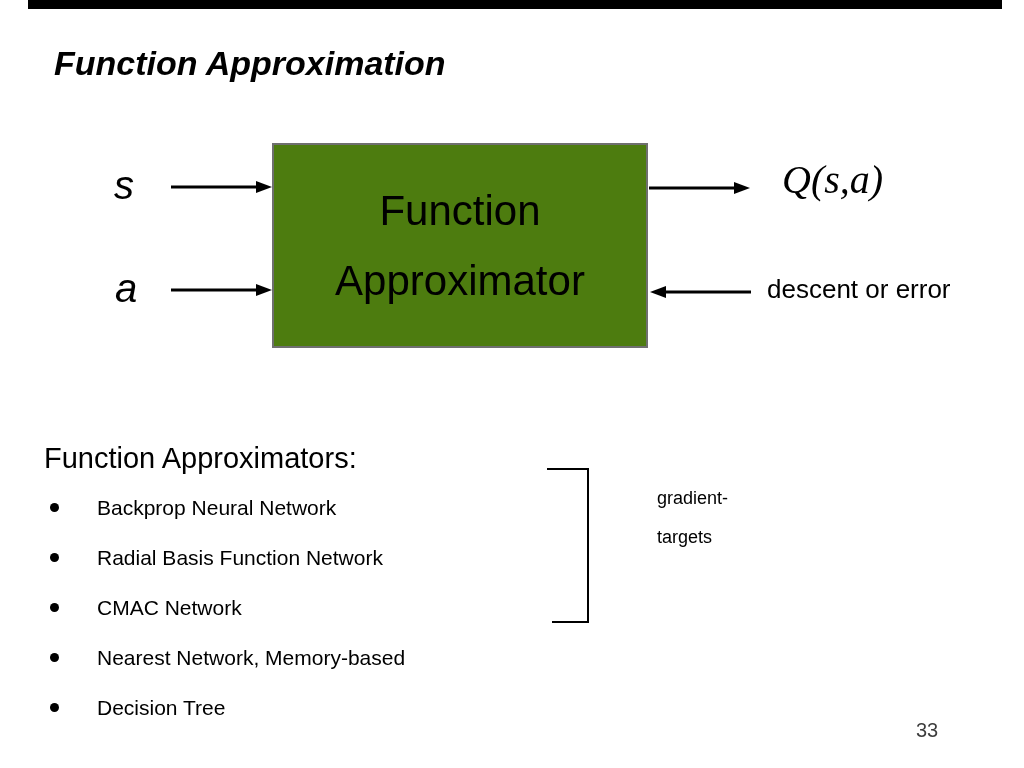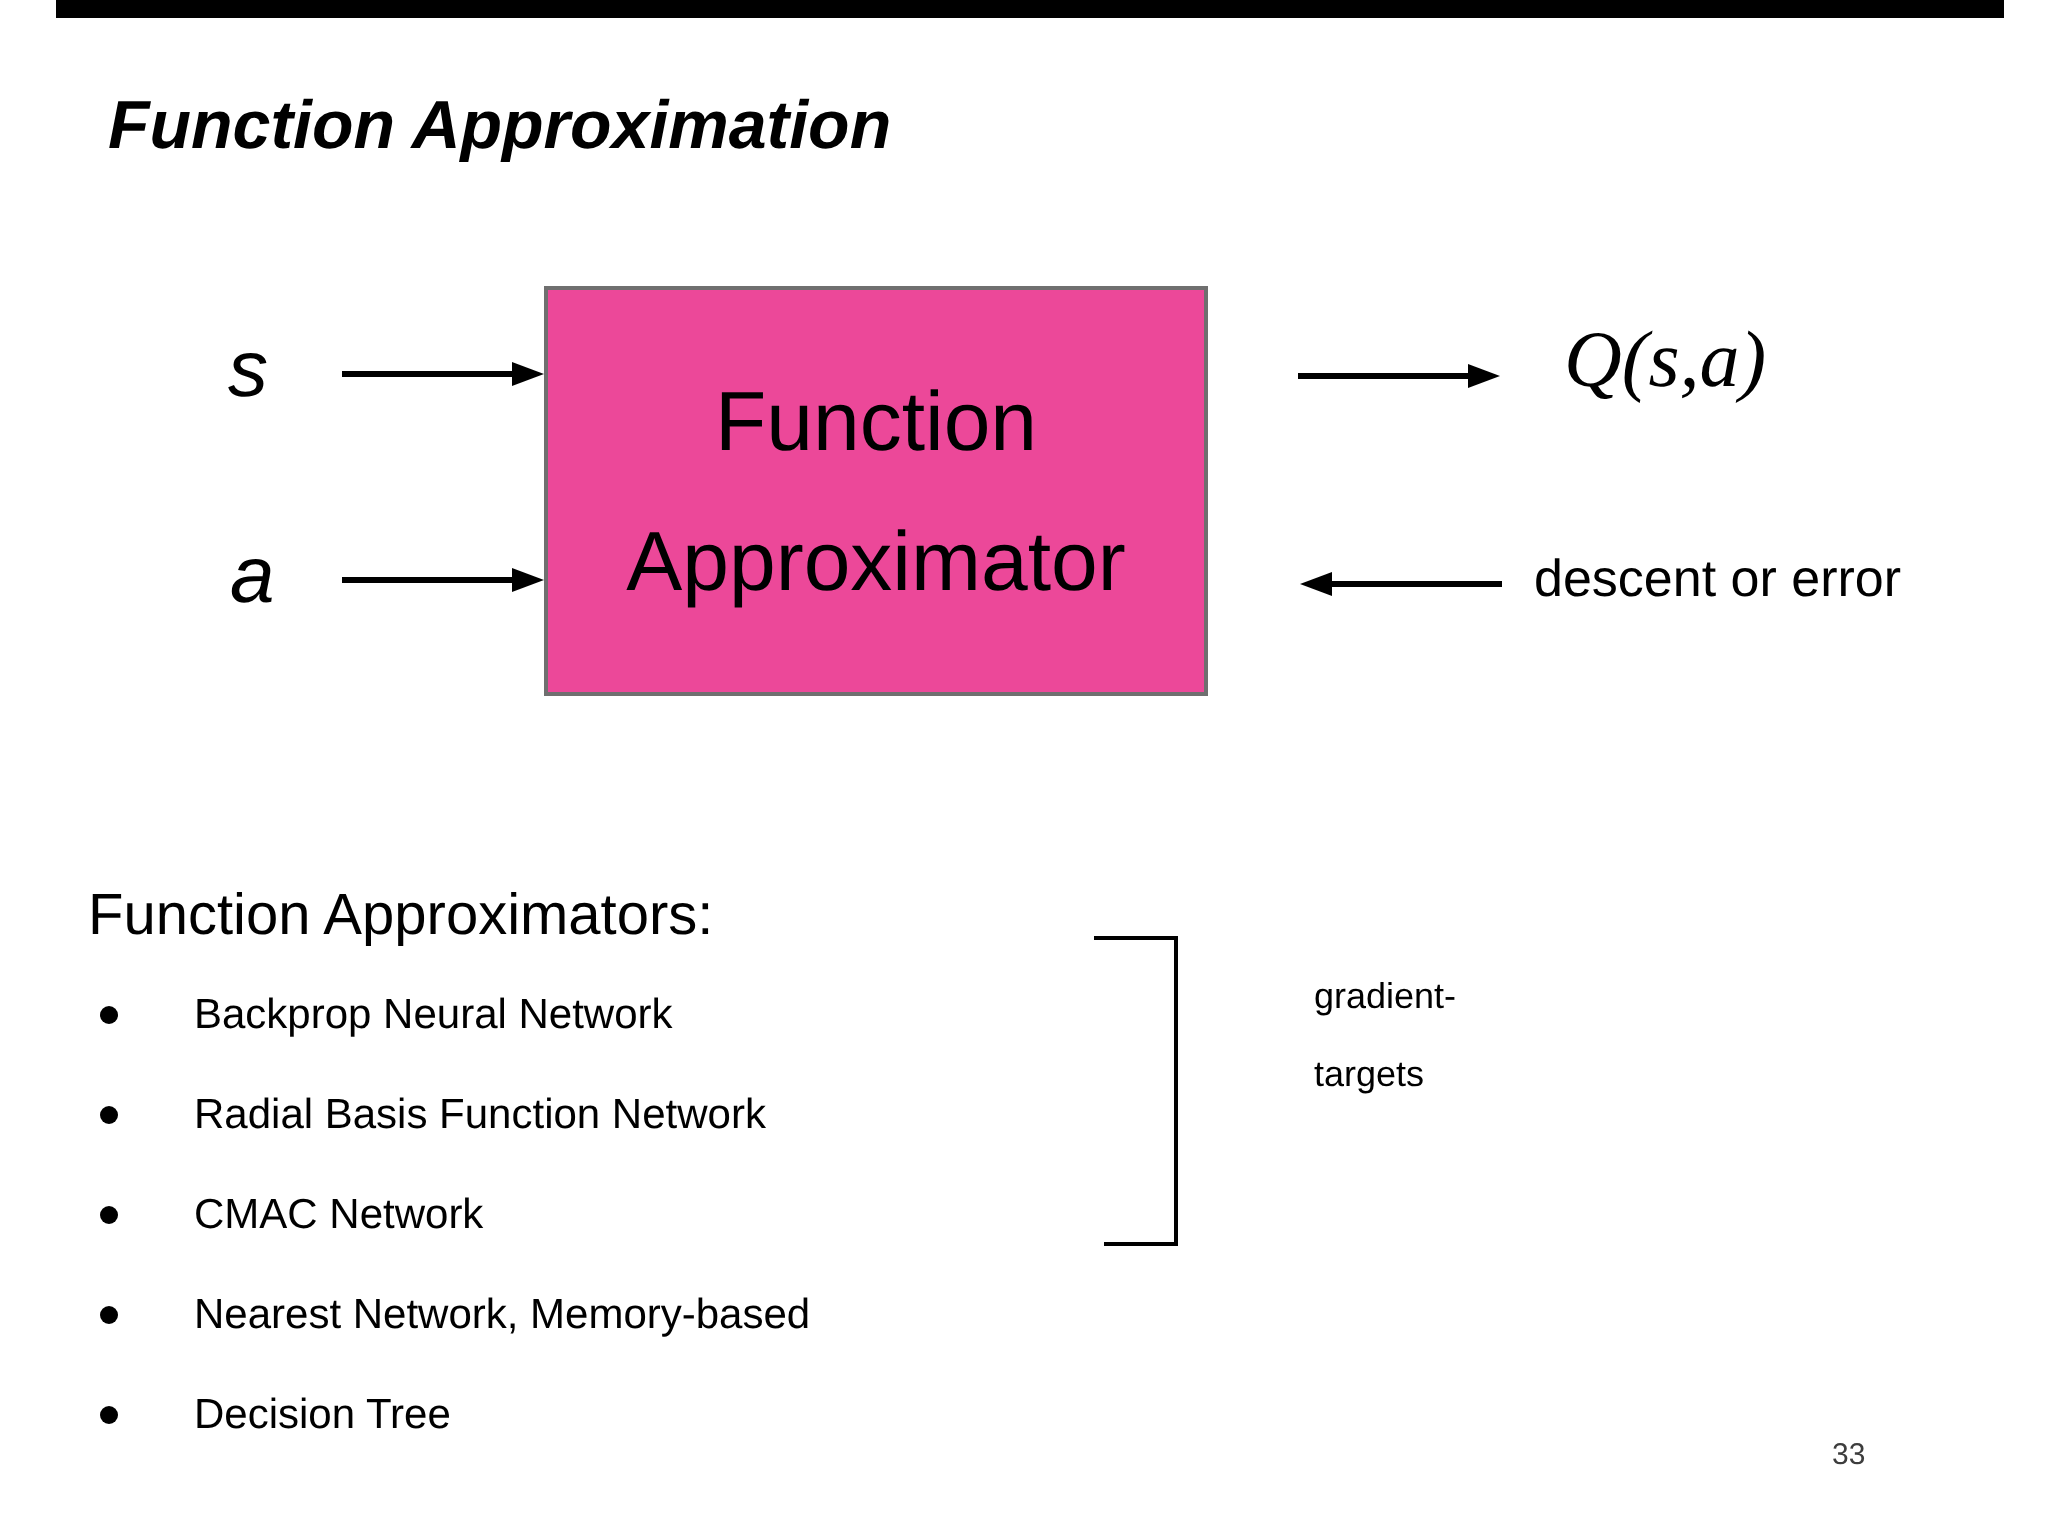--- a/index.html
+++ b/index.html
@@ -31,24 +31,24 @@
     font-size: 34px;
     font-weight: bold;
     letter-spacing: 0px;
     white-space: nowrap;
     font-style: italic;
   }
   .fa-box {
     position: absolute;
     left: 272px;
     top: 143px;
-    width: 332px;
+    width: 376px;
     height: 205px;
     border: 2px solid #6f6f6f;
-    background: #ec4899;
+    background: #4d7c0f;
     box-sizing: border-box;
     display: flex;
     flex-direction: column;
     justify-content: center;
     align-items: center;
   }
   .fa-box .box-line {
     font-size: 42px;
     line-height: 70px;
     white-space: nowrap;
@@ -117,21 +117,21 @@
     left: 657px;
     top: 479px;
     font-size: 18px;
     line-height: 39px;
   }
   .bracket-label div { white-space: nowrap; }
   .page-number {
     position: absolute;
     left: 916px;
     top: 719px;
-    font-size: 15px;
+    font-size: 20px;
     color: #3d3d3d;
   }
 </style>
 </head>
 <body>
 
 <div class="slide">
 
   <div class="top-bar"></div>
 

